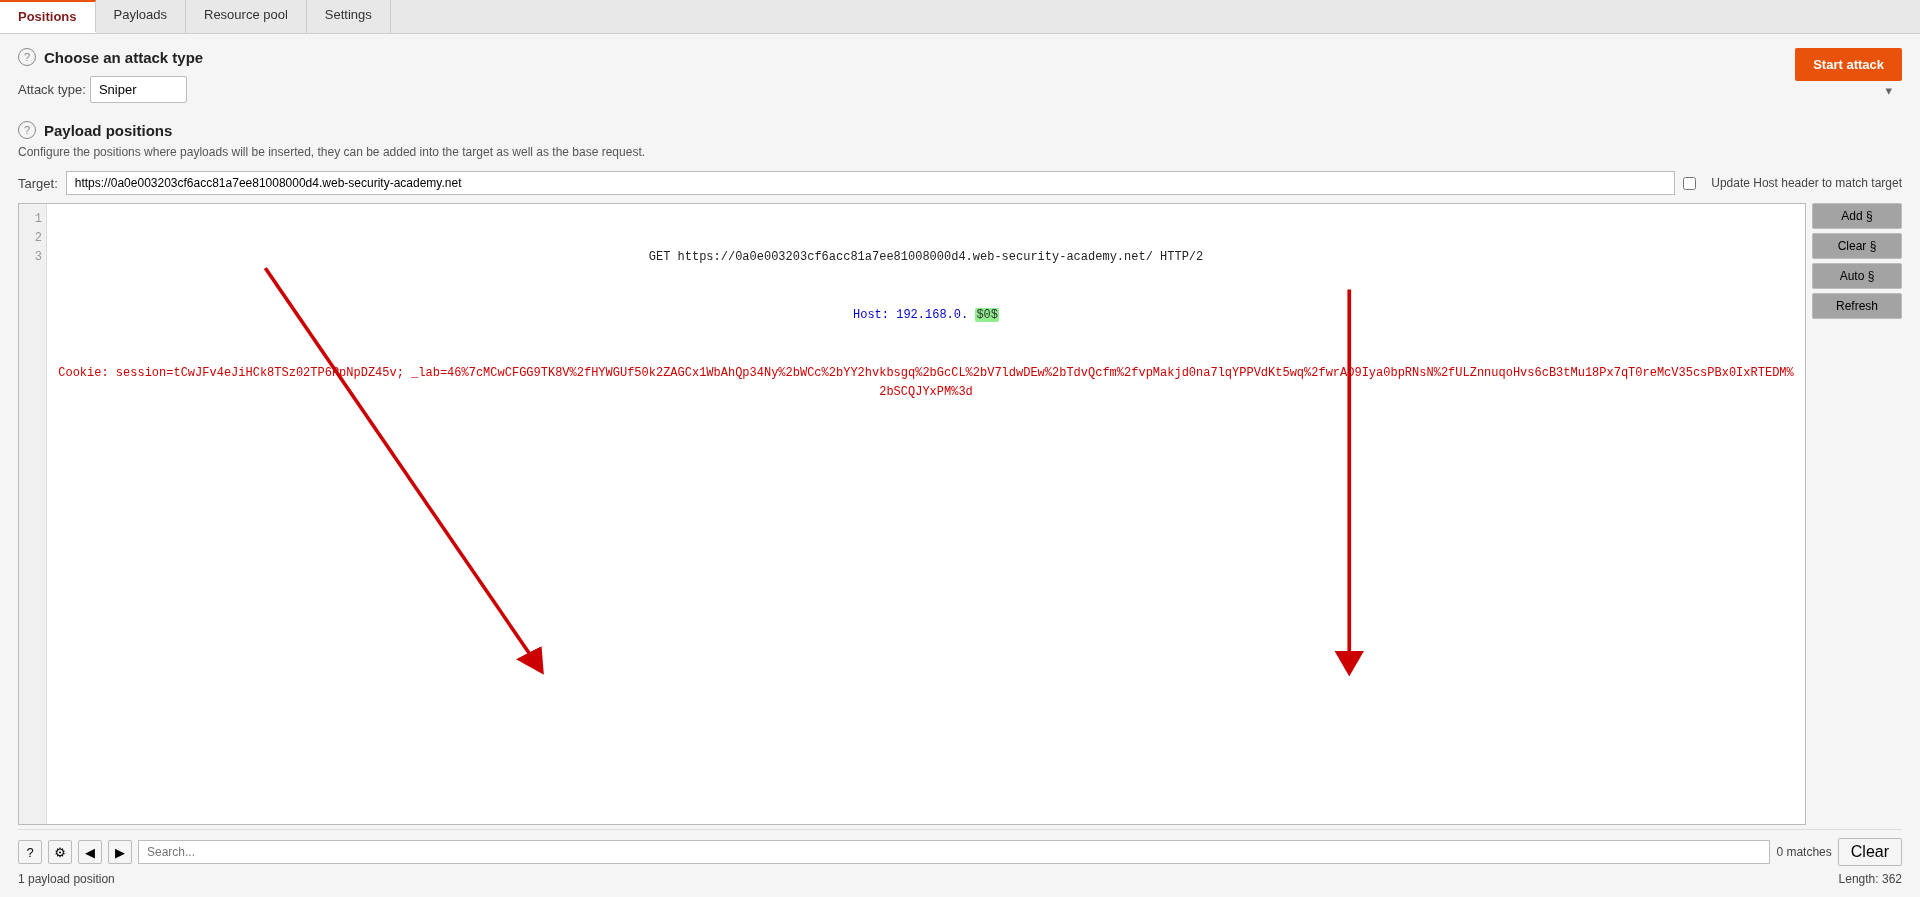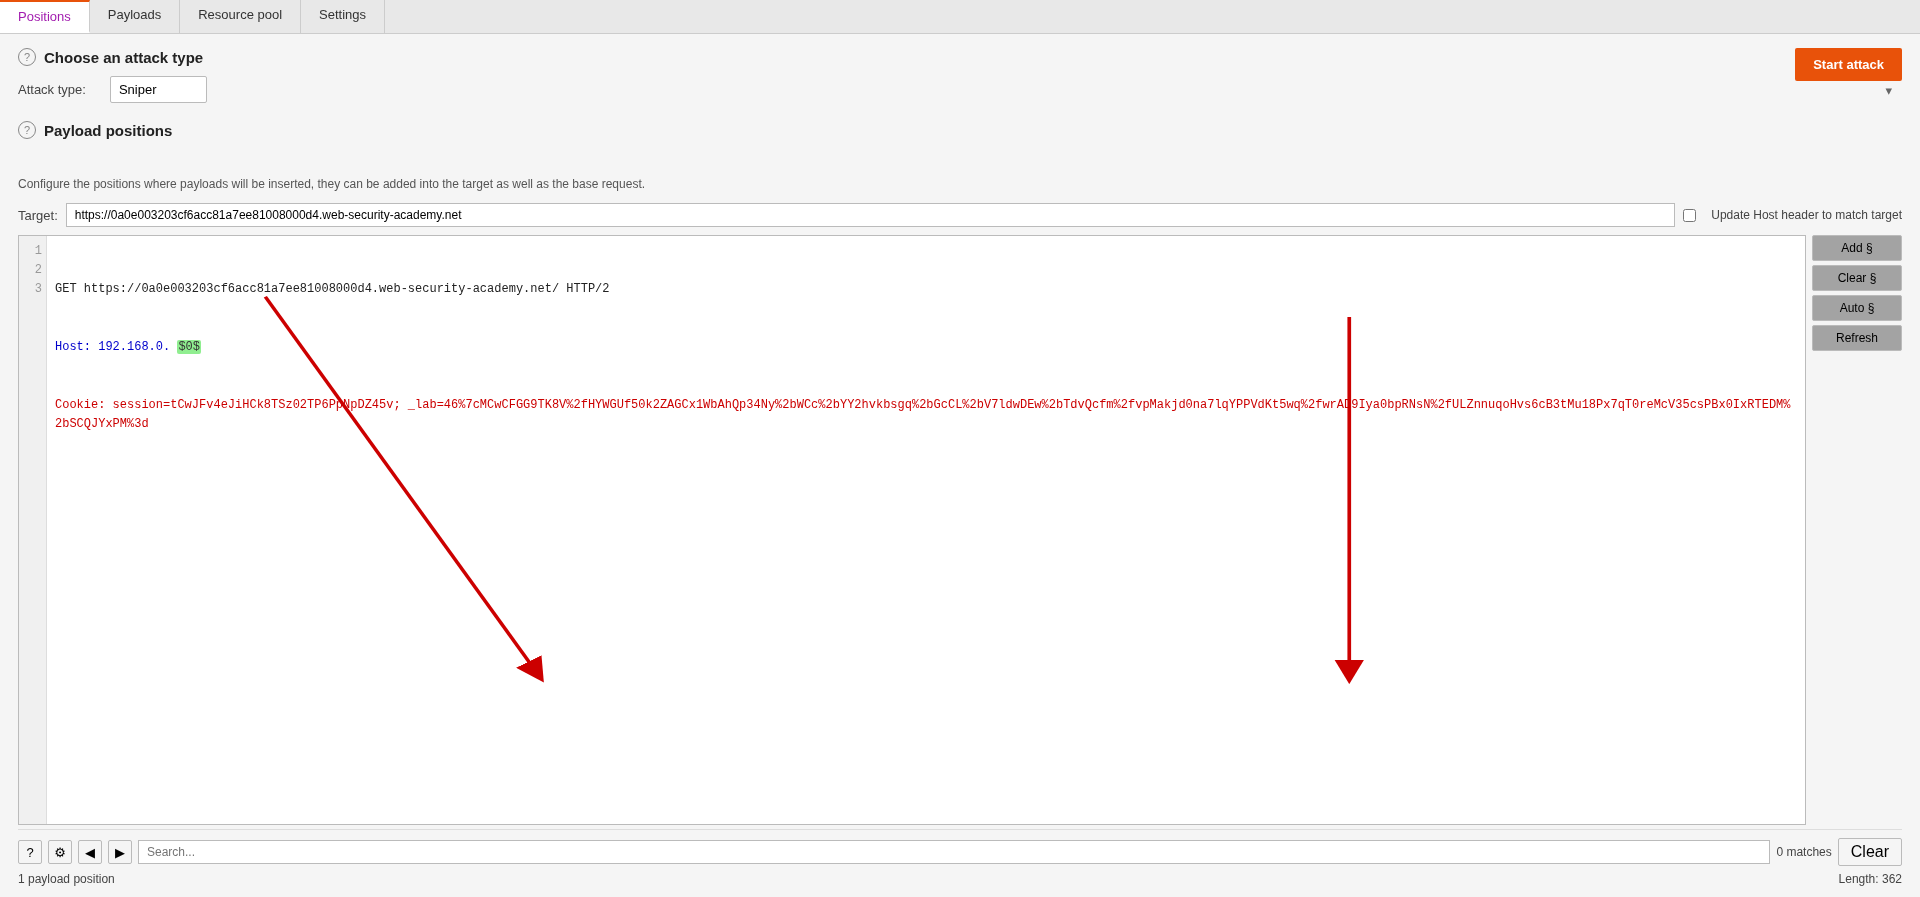--- a/index.html
+++ b/index.html
@@ -1,64 +1,64 @@
 <!DOCTYPE html>
 <html><head>
   <meta charset="utf-8">
   <style>
     * { box-sizing: border-box; margin: 0; padding: 0; }
     body { font-family: Arial, sans-serif; font-size: 13px; background: #f0f0f0; color: #222; height: 897px; overflow: hidden; }
 
     
     .tabs { display: flex; background: #e8e8e8; border-bottom: 1px solid #ccc; }
     .tab { padding: 7px 18px; cursor: pointer; font-size: 13px; border-right: 1px solid #ccc; color: #333; }
-    .tab.active { background: #fff; border-bottom: 2px solid #fff; font-weight: normal; color: #a21caf; border-top: 2px solid #e8520a; }
+    .tab.active { background: #fff; border-bottom: 2px solid #fff; font-weight: bold; color: #7f1d1d; border-top: 2px solid #e8520a; }
 
     
     .main { padding: 14px 18px; background: #f5f5f5; height: calc(897px - 31px); display: flex; flex-direction: column; }
 
     
     .section-header { display: flex; align-items: center; margin-bottom: 6px; }
     .section-header .help-icon { width: 18px; height: 18px; border-radius: 50%; border: 1.5px solid #888; display: flex; align-items: center; justify-content: center; font-size: 11px; color: #888; margin-right: 8px; cursor: pointer; flex-shrink: 0; }
     .section-title { font-weight: bold; font-size: 15px; color: #222; text-align: center; }
 
     
     .attack-type-section { margin-bottom: 18px; }
     .attack-type-row { display: flex; align-items: center; margin-top: 10px; }
-    .attack-type-label { font-size: 13px; margin-right: 24px; color: #444; }
+    .attack-type-label { font-size: 13px; margin-right: 4px; color: #444; }
     .attack-type-select { flex: 1; padding: 5px 8px; border: 1px solid #bbb; background: #fff; font-size: 13px; appearance: none; -webkit-appearance: none; border-radius: 2px; cursor: pointer; }
     .select-wrapper { position: relative; flex: 1; }
     .select-wrapper::after { content: '▾'; position: absolute; right: 10px; top: 50%; transform: translateY(-50%); color: #666; pointer-events: none; }
 
     
     .start-attack-btn { position: absolute; top: 36px; right: 18px; background: #e8520a; color: #fff; border: none; padding: 9px 18px; font-size: 13px; font-weight: bold; border-radius: 2px; cursor: pointer; margin-top: 12px; }
 
     
     .payload-positions-section { flex: 1; display: flex; flex-direction: column; min-height: 0; }
-    .section-desc { font-size: 12px; color: #555; margin-bottom: 12px; margin-top: 32px; }
+    .section-desc { font-size: 12px; color: #555; margin-bottom: 12px; }
 
     
     .target-row { display: flex; align-items: center; margin-bottom: 8px; gap: 8px; }
     .target-label { font-size: 13px; color: #444; white-space: nowrap; }
     .target-input { flex: 1; padding: 4px 8px; border: 1px solid #bbb; font-size: 12px; background: #fff; }
     .update-host-checkbox-row { display: flex; align-items: center; gap: 15px; white-space: nowrap; font-size: 12px; color: #444; }
     .update-host-checkbox-row input[type=checkbox] { cursor: pointer; }
 
     
     .editor-wrapper { display: flex; flex: 1; min-height: 0; gap: 6px; }
     .editor-container { flex: 1; border: 1px solid #bbb; background: #fff; overflow: auto; font-family: 'Courier New', monospace; font-size: 12px; position: relative; }
     .editor-side-buttons { display: flex; flex-direction: column; gap: 4px; width: 90px; flex-shrink: 0; }
     .side-btn { padding: 5px 6px; border: 1px solid #bbb; background: #a3a3a3; font-size: 12px; cursor: pointer; text-align: center; border-radius: 2px; }
 
     
     .code-editor { display: flex; width: 100%; min-height: 100%; }
     .line-numbers { background: #f0f0f0; padding: 6px 4px 6px 6px; text-align: right; user-select: none; color: #999; font-size: 12px; line-height: 1.6; border-right: 1px solid #ddd; min-width: 28px; }
     .line-numbers div { line-height: 1.6; }
     .code-content { padding: 6px 8px; font-family: 'Courier New', monospace; font-size: 12px; line-height: 1.6; flex: 1; white-space: pre-wrap; word-break: break-all; }
-    .code-line { line-height: 1.6; }
+    .code-line { line-height: 1.6; text-align: center; }
     .code-default { color: #222; }
     .code-blue { color: #0000cc; }
     .code-red { color: #cc0000; }
     .highlight-marker { background: #90ee90; color: #333; padding: 0 1px; border-radius: 2px; }
 
     
     .bottom-toolbar { display: flex; align-items: center; gap: 6px; padding-top: 8px; border-top: 1px solid #ddd; margin-top: 4px; }
     .toolbar-icon-btn { width: 24px; height: 24px; border: 1px solid #bbb; background: #f5f5f5; cursor: pointer; display: flex; align-items: center; justify-content: center; font-size: 13px; border-radius: 2px; }
     .search-input { flex: 1; padding: 4px 8px; border: 1px solid #bbb; font-size: 12px; color: #999; }
     .matches-label { font-size: 12px; color: #444; white-space: nowrap; }

